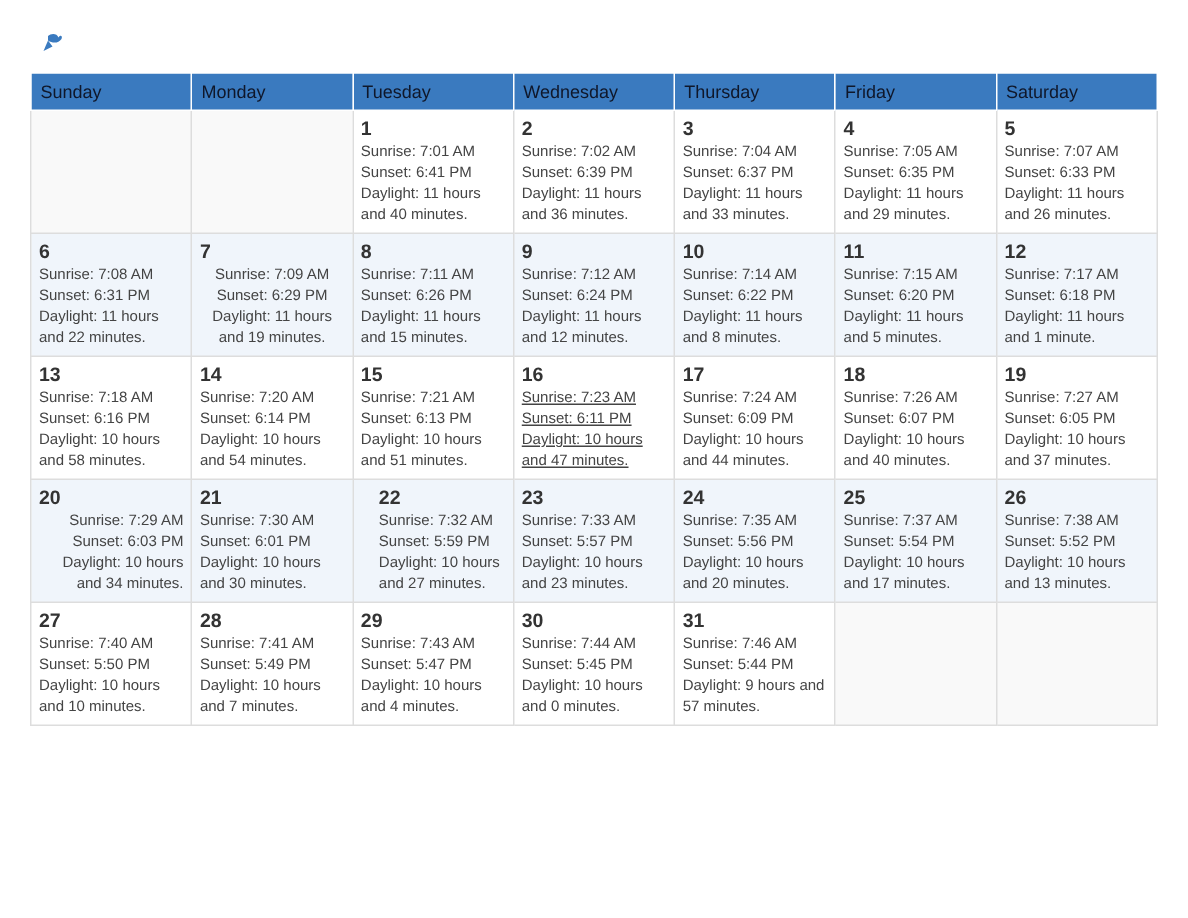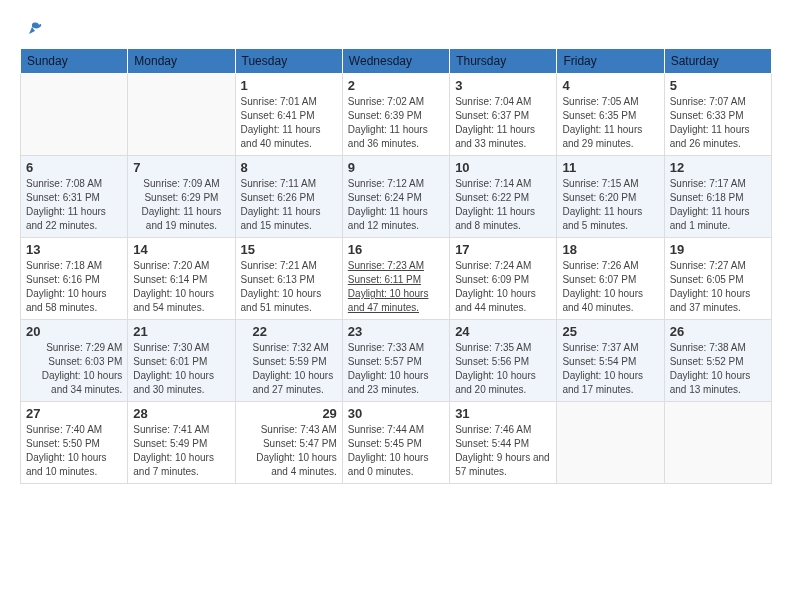--- a/index.html
+++ b/index.html
@@ -279,21 +279,21 @@
           <div class="day-info" style="white-space: pre-line;">Sunrise: 7:40 AM
 Sunset: 5:50 PM
 Daylight: 10 hours and 10 minutes.</div>
         </td>
         <td style="background-color: rgb(255, 255, 255);">
           <span class="day-number">28</span>
           <div class="day-info" style="white-space: pre-line;">Sunrise: 7:41 AM
 Sunset: 5:49 PM
 Daylight: 10 hours and 7 minutes.</div>
         </td>
-        <td style="background-color: rgb(255, 255, 255); text-align: right;">
+        <td style="background-color: rgb(255, 255, 255);">
           <span class="day-number">29</span>
           <div class="day-info" style="white-space: pre-line;">Sunrise: 7:43 AM
 Sunset: 5:47 PM
 Daylight: 10 hours and 4 minutes.</div>
         </td>
         <td style="background-color: rgb(255, 255, 255);">
           <span class="day-number">30</span>
           <div class="day-info" style="white-space: pre-line;">Sunrise: 7:44 AM
 Sunset: 5:45 PM
 Daylight: 10 hours and 0 minutes.</div>

